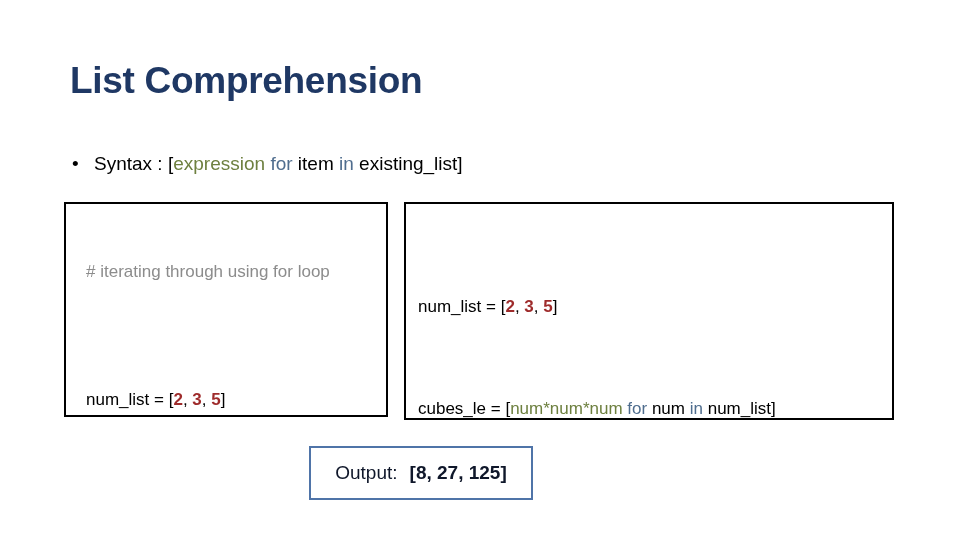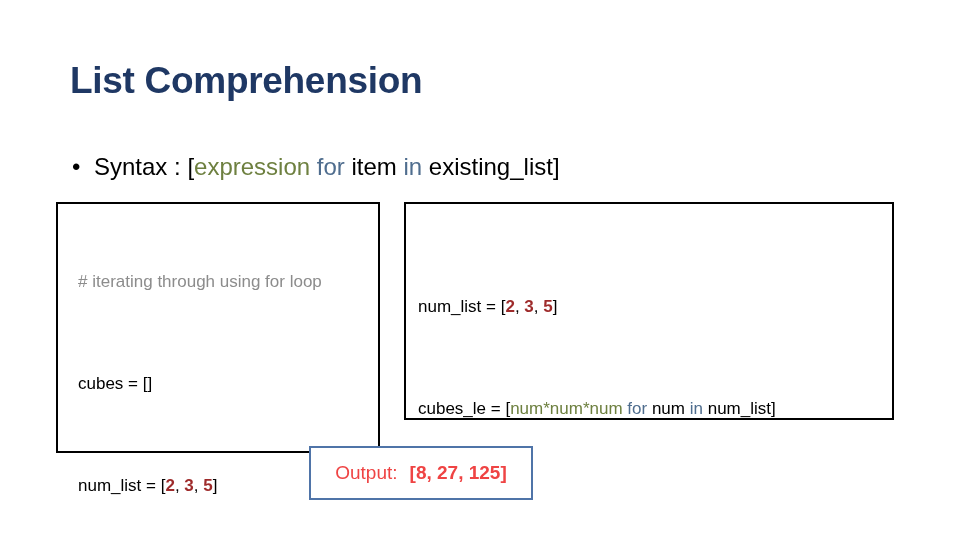--- a/index.html
+++ b/index.html
@@ -34,21 +34,21 @@
     letter-spacing: -0.3px;
     color: #1F3864;
     white-space: nowrap;
   }
 
   
   #syntax-bullet {
     position: absolute;
     left: 72px;
     top: 136px;
-    font-size: 24px;
+    font-size: 19px;
     color: #000000;
     white-space: nowrap;
     line-height: 1.25;
   }
   #syntax-bullet .bullet-dot {
     display: inline-block;
     width: 22px;
     color: #000000;
   }
 
@@ -57,25 +57,25 @@
     position: absolute;
     box-sizing: border-box;
     background: #ffffff;
     border: 2px solid #000000;
     font-size: 17px;
     line-height: 25.5px;
     color: #000000;
     white-space: pre;
   }
   #code-box-left {
-    left: 56px;
+    left: 64px;
     top: 186px;
     width: 324px;
-    height: 251px;
-    padding: 14px 0 0 20px;
+    height: 215px;
+    padding: 4px 0 0 20px;
   }
   #code-box-right {
     left: 404px;
     top: 186px;
     width: 490px;
     height: 218px;
     padding: 13px 0 0 12px;
   }
   .code-line { display: block; white-space: pre; }
 
@@ -93,41 +93,40 @@
     top: 430px;
     width: 224px;
     height: 54px;
     box-sizing: border-box;
     border: 2px solid #4F74A8;
     background: #ffffff;
     display: flex;
     align-items: center;
     justify-content: center;
     font-size: 19px;
-    color: #ef4444;
+    color: #0f172a;
     white-space: nowrap;
   }
   #output-box .out-label { font-weight: 400; }
   #output-box .out-value { font-weight: 700; margin-left: 4px; padding-left: 8px; }
 </style>
 </head>
 <body>
 
 <div id="slide">
 
   <div id="slide-title">List Comprehension</div>
 
   <div id="syntax-bullet">
     <span class="bullet-dot">•</span><span class="tok-plain">Syntax : [</span><span class="tok-expr">expression</span><span class="tok-plain"> </span><span class="tok-kw">for</span><span class="tok-plain"> item </span><span class="tok-kw">in</span><span class="tok-plain"> existing_list]</span>
   </div>
 
   <div id="code-box-left" class="code-box">
     <span class="code-line"><span class="tok-comment"># iterating through using for loop</span></span>
 
-    <span class="code-line"><span class="tok-plain">cubes = []</span></span>
 
     <span class="code-line"><span class="tok-plain">num_list = [</span><span class="tok-num">2</span><span class="tok-plain">, </span><span class="tok-num">3</span><span class="tok-plain">, </span><span class="tok-num">5</span><span class="tok-plain">]</span></span>
 
     
 
     
 
     
 
     

